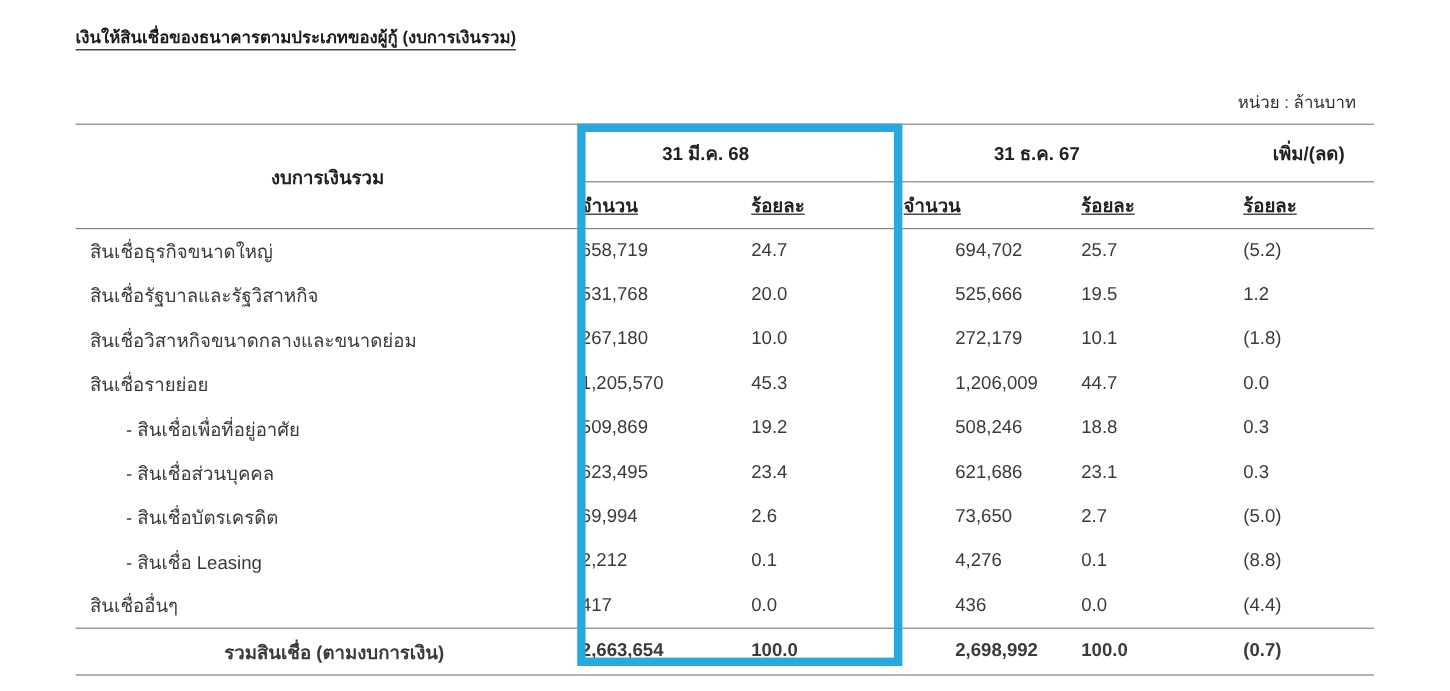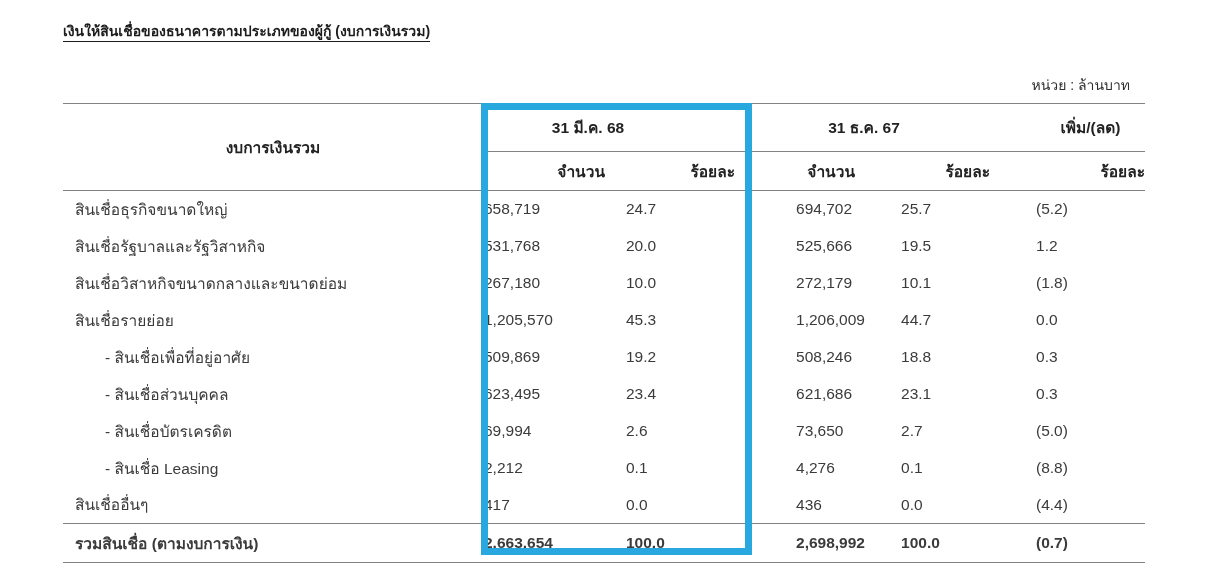--- a/index.html
+++ b/index.html
@@ -39,36 +39,36 @@
   col.c-d1{width:148px;}
   col.c-d2{width:135px;}
   col.c-chg{width:110px;}
 
   th{font-weight:700;color:var(--dark);font-size:15.5px;}
   thead tr.grp th{height:48px;vertical-align:middle;}
   thead tr.sub th{height:39px;vertical-align:middle;border-bottom:1px solid var(--line);}
   th.corner{vertical-align:middle;text-align:center;border-bottom:1px solid var(--line);}
   th.grp-h{text-align:center;border-bottom:1px solid var(--line);padding-right:60px;}
   th.grp-h.last{padding-right:0;}
-  th.sub-h{text-align:right;padding-right:45px;}
+  th.sub-h{text-align:left;padding-right:45px;text-decoration:underline;}
   th.sub-h.last{padding-right:0;}
 
   tbody td{height:37px;vertical-align:middle;}
   td.lbl{padding-left:12px;color:var(--text);}
   td.lbl.indent{padding-left:42px;}
   td.num{text-align:left;color:var(--text);}
   td.c-m1,th.c-m1{padding-right:20px;}
   td.c-m2,th.c-m2{padding-right:17px;}
   td.c-d1{padding-right:33px;padding-left:44px;}
   td.c-d2{padding-right:35px;}
   td.c-chg{padding-right:15px;}
 
   tfoot td{
     height:39px;vertical-align:middle;font-weight:700;color:var(--dark);
-    border-top:1px solid var(--line);border-bottom:1px solid var(--line);
+    border-top:1px solid var(--line);border-bottom:1px solid var(--line);text-align:center;
   }
   tfoot td.lbl{padding-left:12px;}
 
   .hl-box{
     position:absolute;left:418px;top:0;width:271px;height:452px;
     border:7px solid var(--hl);pointer-events:none;
   }
 </style>
 </head>
 <body>

